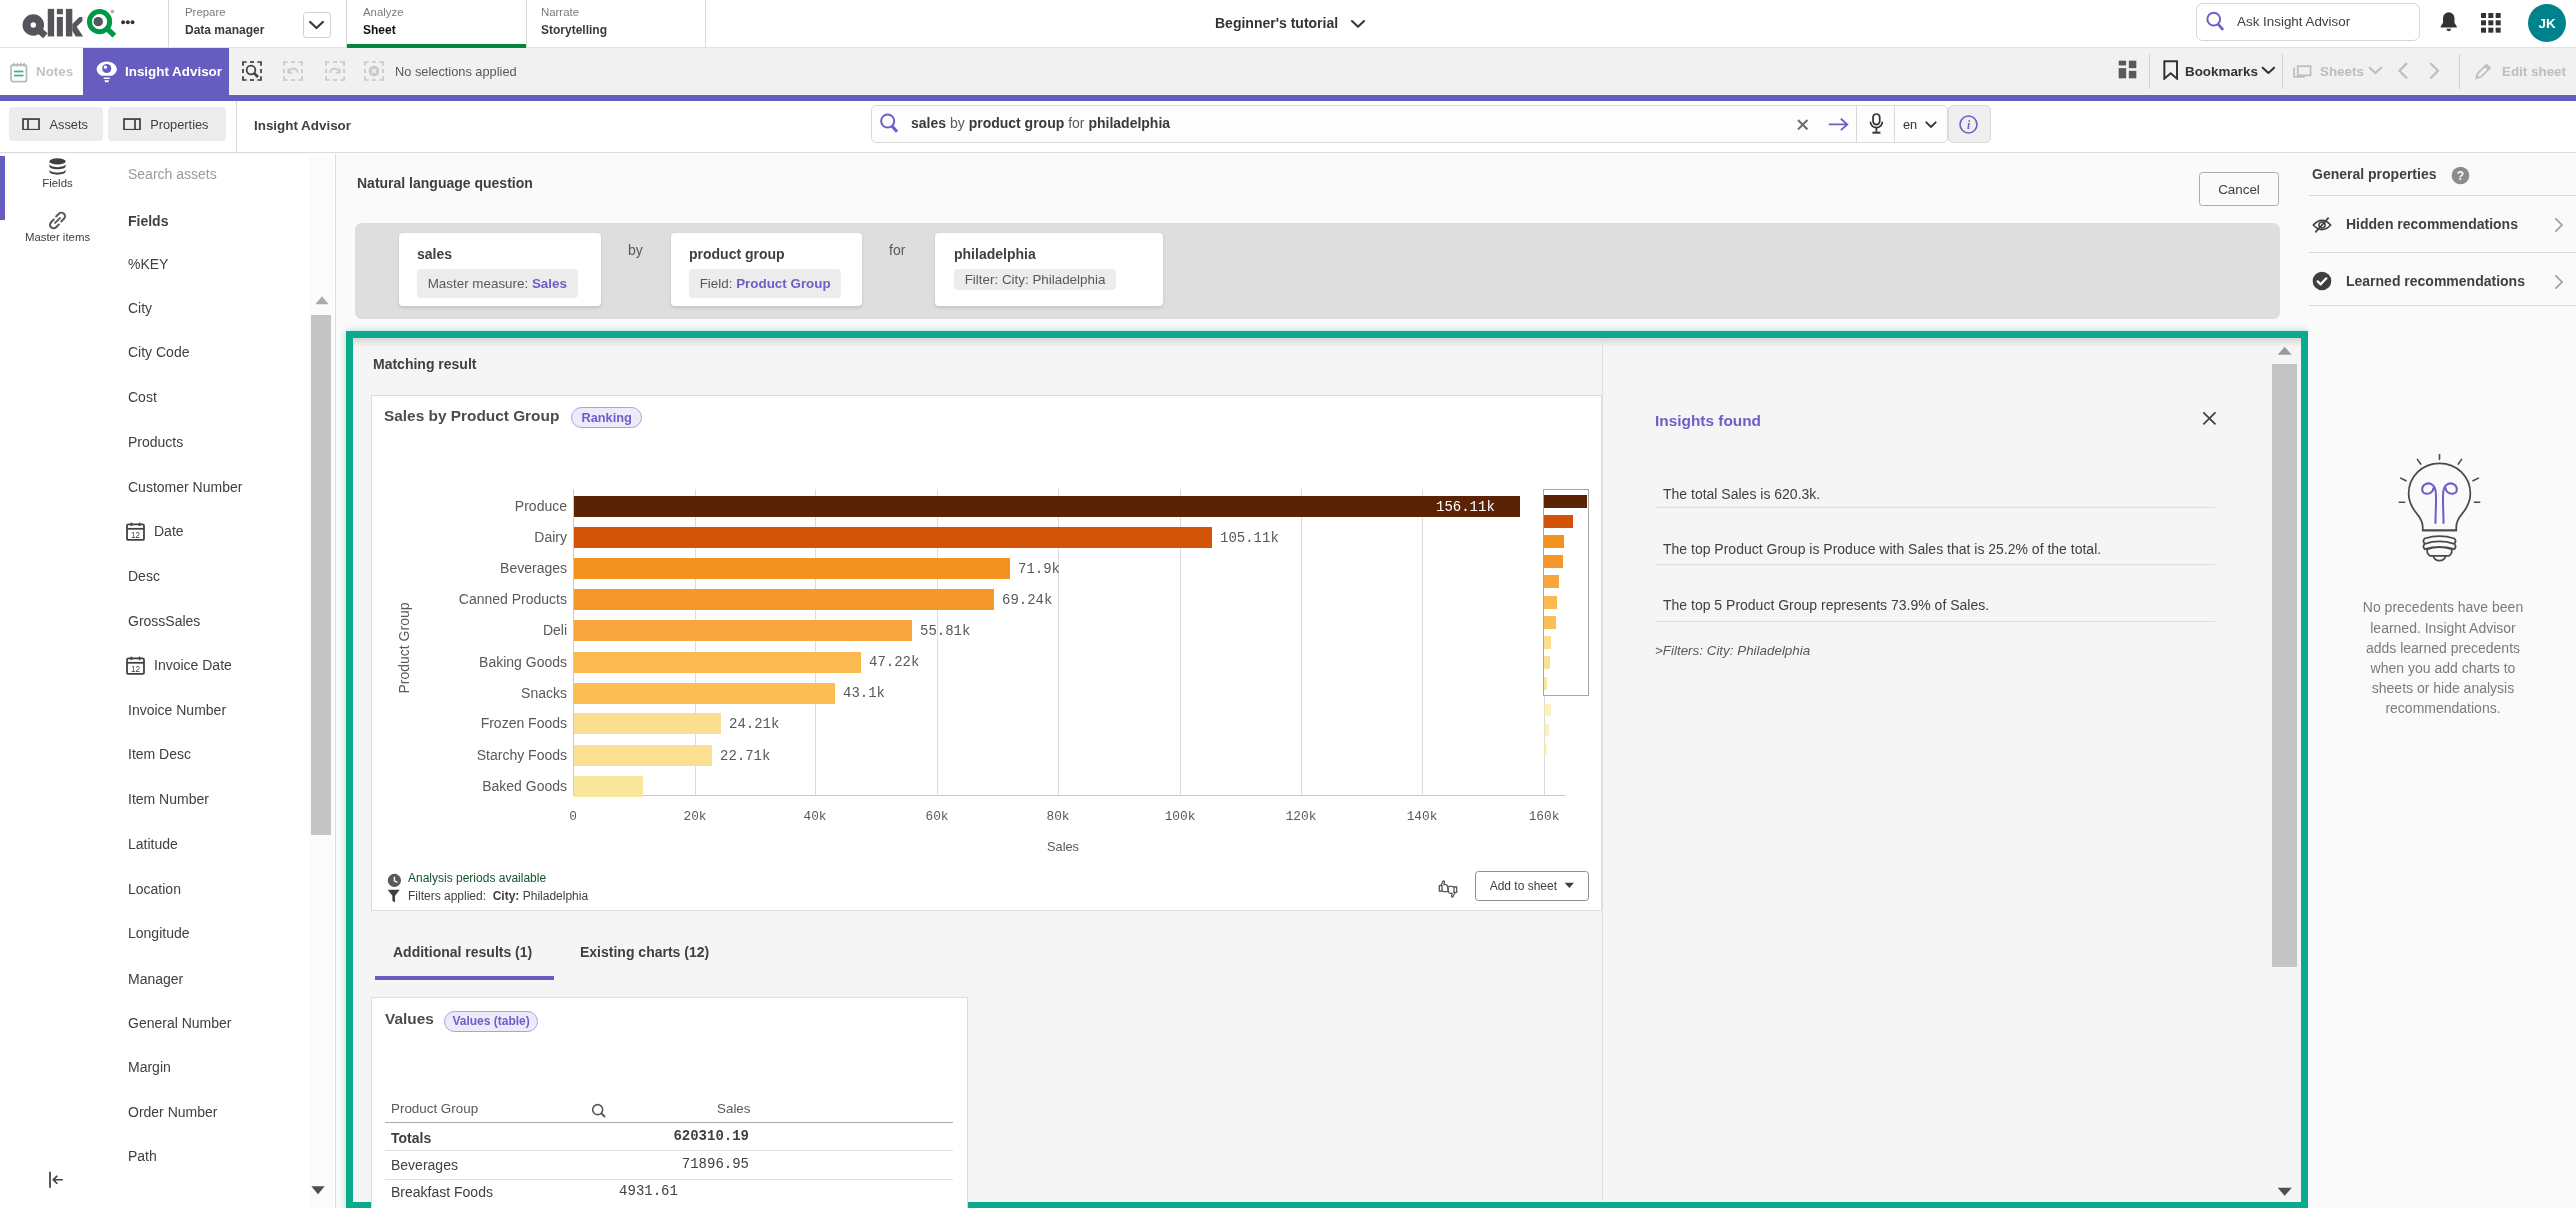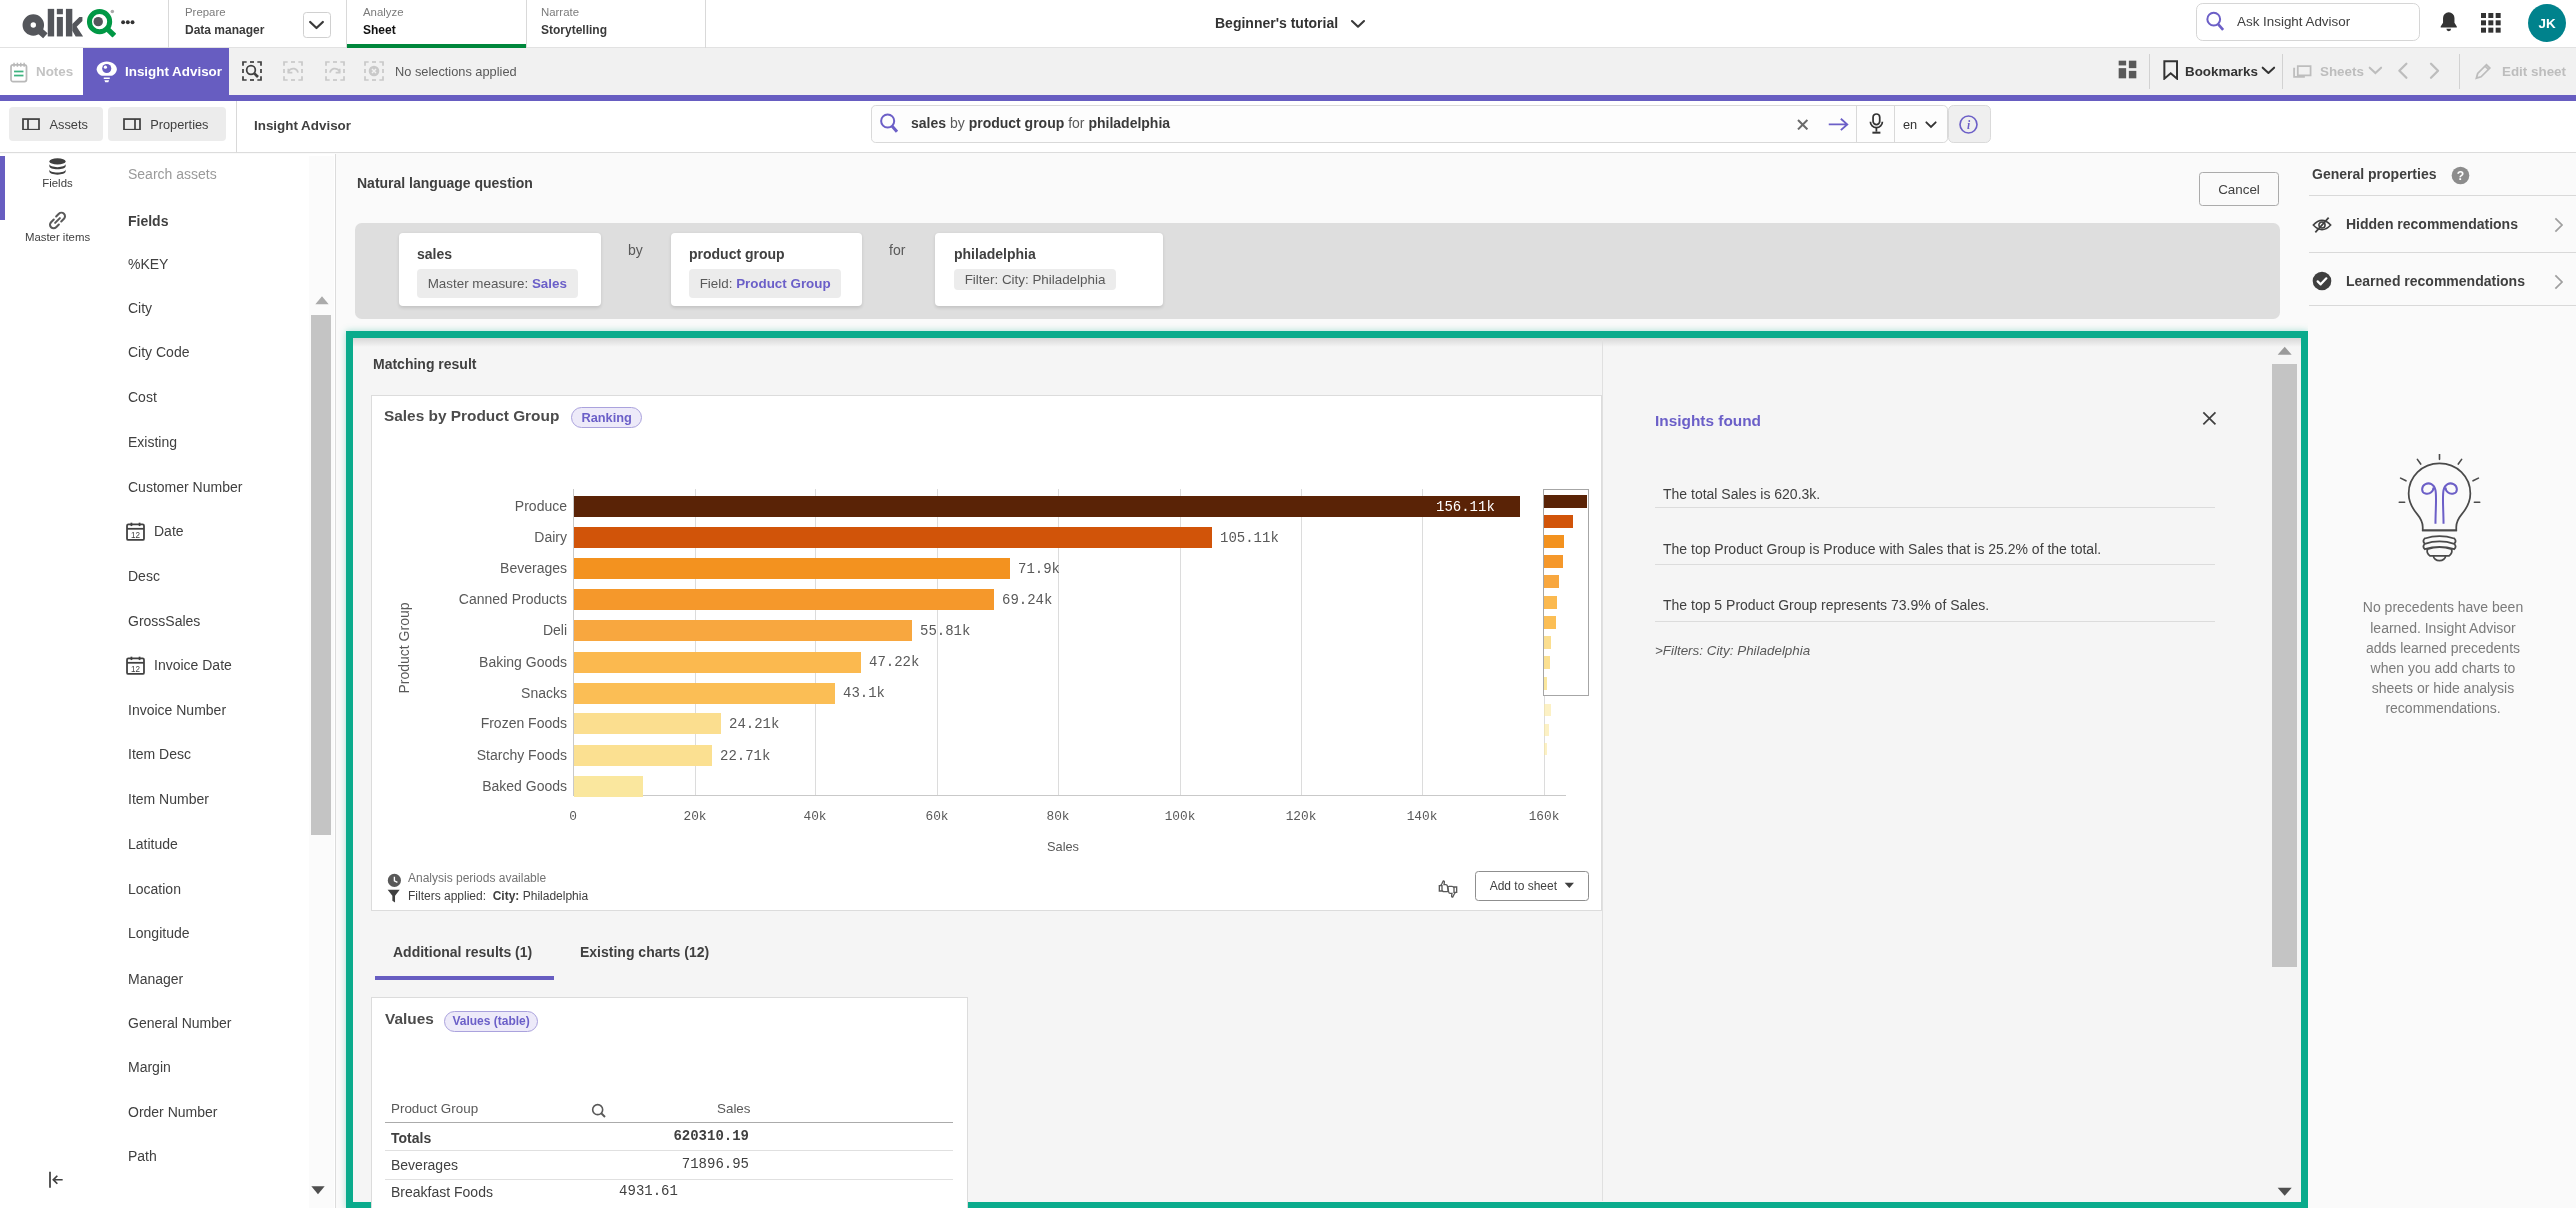--- a/index.html
+++ b/index.html
@@ -279,21 +279,21 @@
         <line x1="10.5" y1="17.5" x2="17.5" y2="10.5"></line>
       </g>
     </svg>
 <div class="raillabel" style="top:231px;">Master items</div>
 <div class="abs" style="left:128px;top:166px;font-size:14px;color:#9a9a9a;">Search assets</div>
 <div class="abs" style="left:128px;top:213px;font-size:14px;font-weight:bold;color:#404040;">Fields</div>
 <div class="fielditem" style="top:256px;">%KEY</div>
 <div class="fielditem" style="top:300px;">City</div>
 <div class="fielditem" style="top:344px;">City Code</div>
 <div class="fielditem" style="top:389px;">Cost</div>
-<div class="fielditem" style="top:434px;">Existing</div>
+<div class="fielditem" style="top:434px;">Products</div>
 <div class="fielditem" style="top:479px;">Customer Number</div>
 <svg class="abs" style="left:126px;top:522px;" width="19" height="19" viewBox="0 0 28 28">
       <rect x="1.5" y="3.5" width="25" height="23" rx="2" fill="none" stroke="#404040" stroke-width="2.6"></rect>
       <line x1="1.5" y1="10" x2="26.5" y2="10" stroke="#404040" stroke-width="2.6"></line>
       <line x1="8" y1="1" x2="8" y2="6" stroke="#404040" stroke-width="2.6"></line>
       <line x1="20" y1="1" x2="20" y2="6" stroke="#404040" stroke-width="2.6"></line>
       <text x="14" y="23" font-size="12" font-family="Liberation Sans" fill="#404040" text-anchor="middle">12</text>
     </svg>
 <div class="fielditem" style="left:154px;top:523px;">Date</div>
 <div class="fielditem" style="top:568px;">Desc</div>
@@ -415,21 +415,21 @@
 <div class="abs" style="left:1544px;top:636px;width:6.6px;height:13.4px;background:#fbde8f;"></div>
 <div class="abs" style="left:1544px;top:656px;width:6.2px;height:13.4px;background:#fbe091;"></div>
 <div class="abs" style="left:1544px;top:677px;width:3.2px;height:13.4px;background:#fae79e;"></div>
 <div class="abs" style="left:1544px;top:704px;width:6.7px;height:12px;background:#fae79e;opacity:0.6;"></div>
 <div class="abs" style="left:1544px;top:724px;width:5.4px;height:12px;background:#fae79e;opacity:0.6;"></div>
 <div class="abs" style="left:1544px;top:743px;width:3.4px;height:12px;background:#fae79e;opacity:0.6;"></div>
 <svg class="abs" style="left:387px;top:873px;" width="14.8" height="14.8" viewBox="0 0 22 22">
       <circle cx="11" cy="11" r="9.8" fill="#595959"></circle>
       <path d="M11 5.5 v6 l4.5 2.5" stroke="#fff" stroke-width="2" fill="none"></path>
     </svg>
-<div class="abs" style="left:408px;top:871px;font-size:12px;color:#737373;">Analysis periods available</div>
+<div class="abs" style="left:408px;top:871px;font-size:12px;color:#14532d;">Analysis periods available</div>
 <svg class="abs" style="left:387px;top:889px;" width="13.4" height="14.8" viewBox="0 0 20 22">
       <path d="M1 1 h18 l-7 9 v10 l-4-2.5 v-7.5 z" fill="#404040"></path>
     </svg>
 <div class="abs" style="left:408px;top:889px;font-size:12px;color:#404040;">Filters applied:&nbsp; <b>City:</b> Philadelphia</div>
 <svg class="abs" style="left:1438px;top:879px;" width="20" height="20" viewBox="0 0 30 30">
       <g fill="none" stroke="#595959" stroke-width="2">
         <path d="M2 10 h4 v8 h-4 z M6 16 c0 2 1.5 3 3.5 3 h3.5 c1.5 0 2.5-1 2.2-2.5 l-1.2-6 c-.2-1.2-1-2-2.2-2 h-2.8 l.6-3.5 c.2-1.3-.6-2.3-1.8-2 l-1.8 3.8 -2 3.2"></path>
         <path d="M28 20 h-4 v-8 h4 z M24 14 c0-2-1.5-3-3.5-3 h-3.5 c-1.5 0-2.5 1-2.2 2.5 l1.2 6 c.2 1.2 1 2 2.2 2 h2.8 l-.6 3.5 c-.2 1.3 .6 2.3 1.8 2 l1.8-3.8 2-3.2"></path>
       </g>
     </svg>

